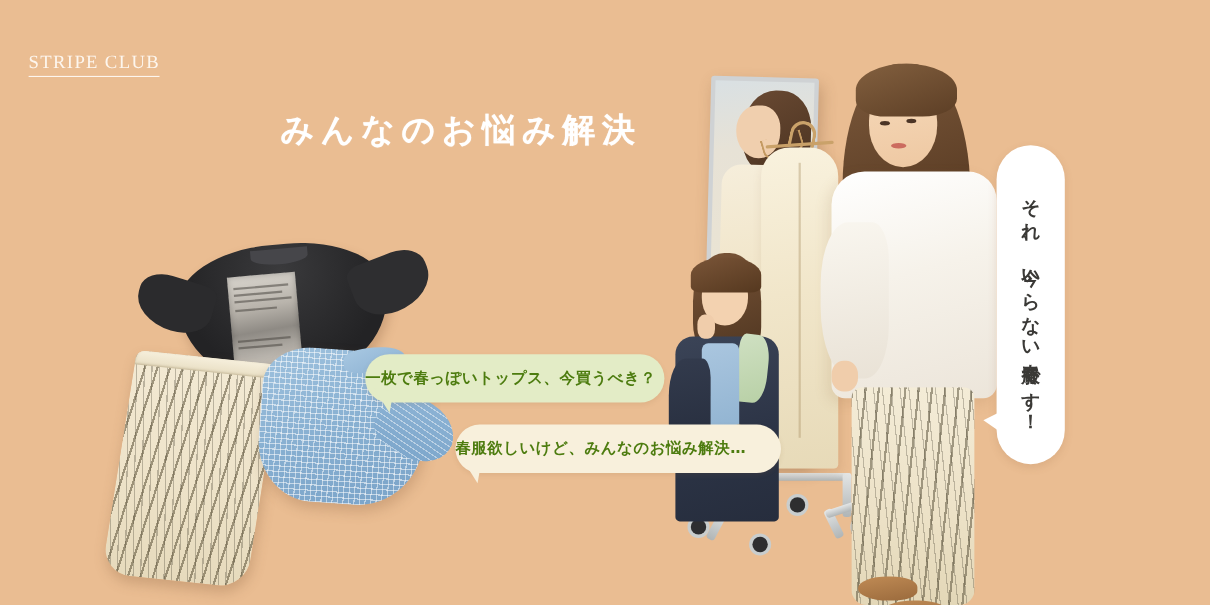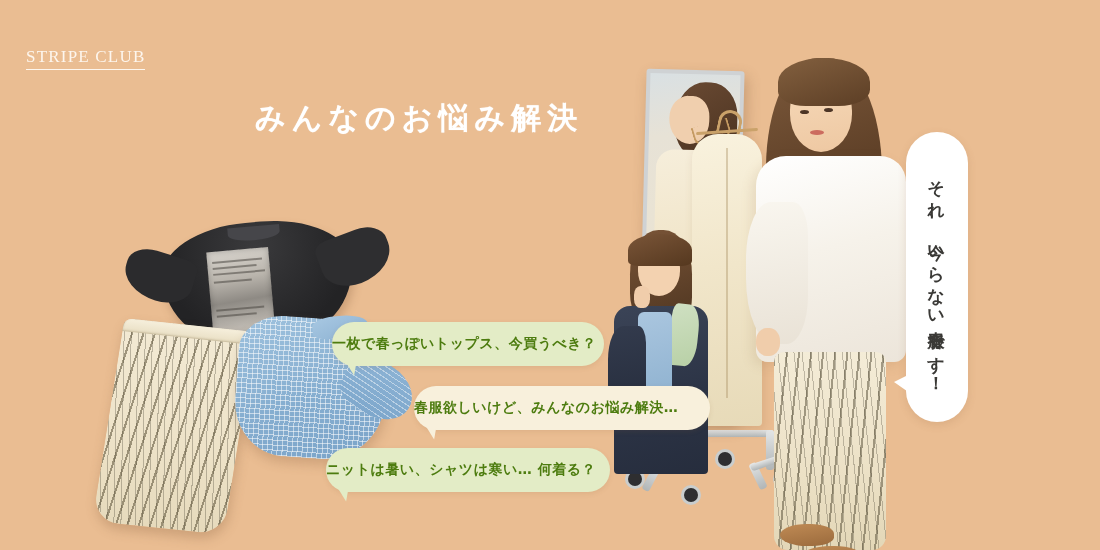--- a/index.html
+++ b/index.html
@@ -413,23 +413,19 @@
   <div class="subtitle">みんなのお悩み解決</div>
 
   <div class="bubble" id="bubble-1">
     <span>一枚で春っぽいトップス、今買うべき？</span>
     <span class="tail"></span>
   </div>
   <div class="bubble" id="bubble-2">
     <span>春服欲しいけど、みんなのお悩み解決…</span>
     <span class="tail"></span>
   </div>
-  <div class="bubble" id="bubble-3">
-    <span>ニットは暑い、シャツは寒い… 何着る？</span>
-    <span class="tail"></span>
-  </div>
 
   <div class="bubble-vert">
     <span>それ、今いらない春服です！</span>
     <span class="tail"></span>
   </div>
 
 </div>
 
 </body></html>

